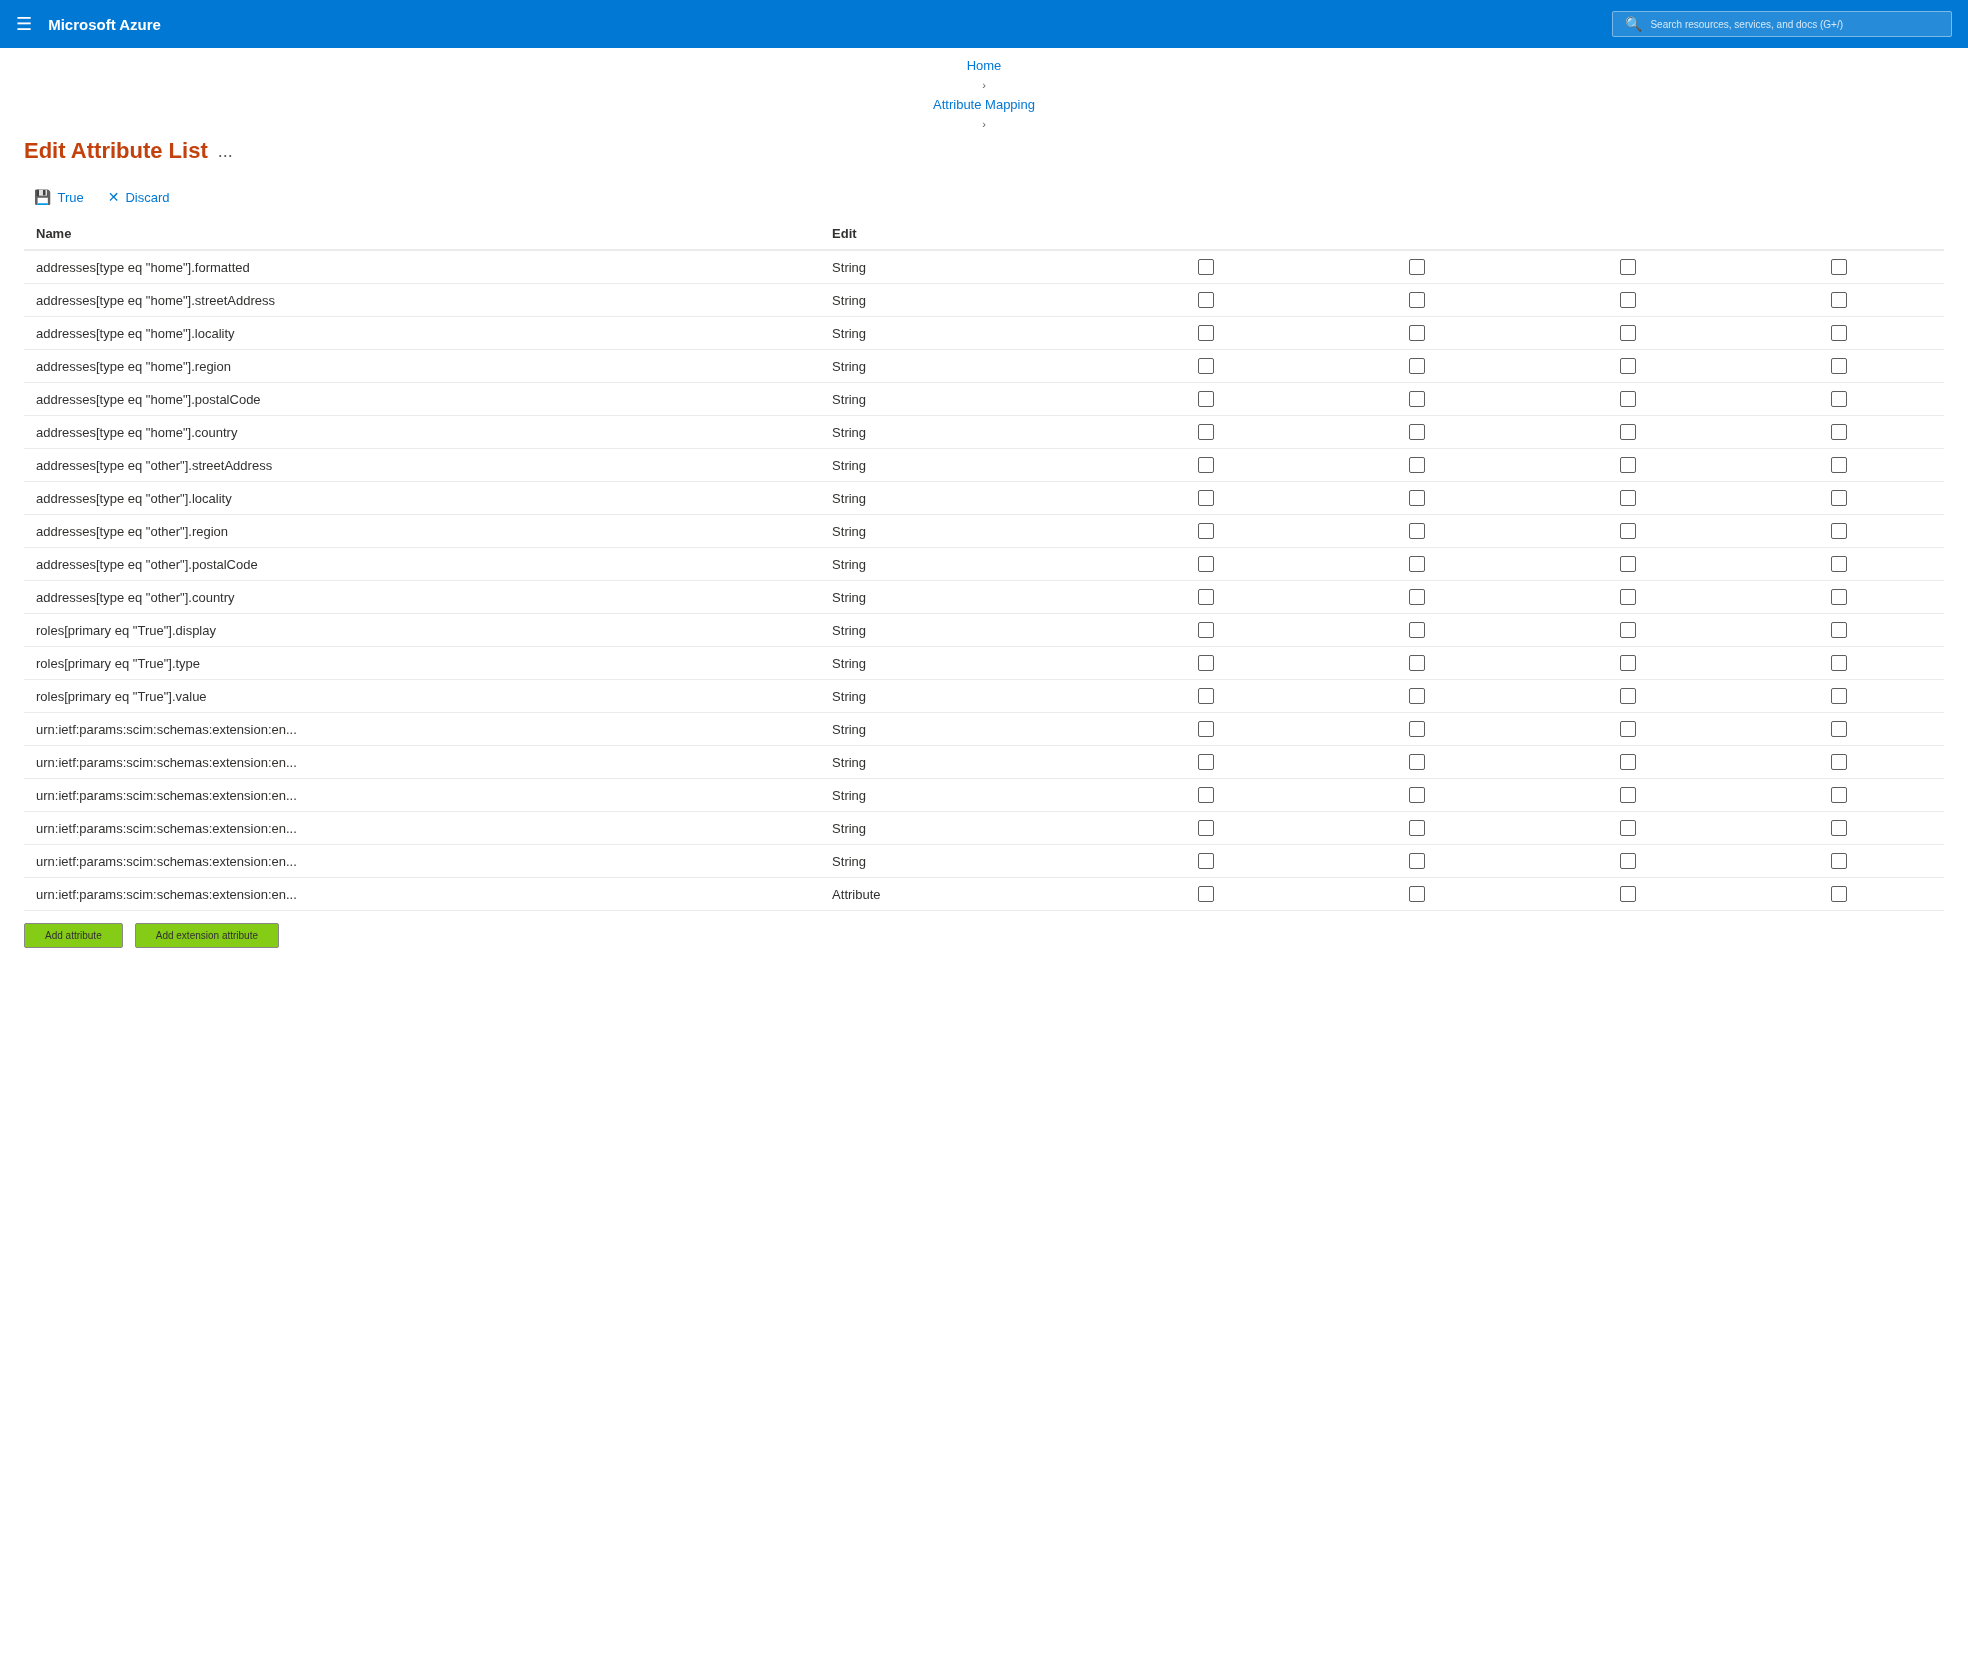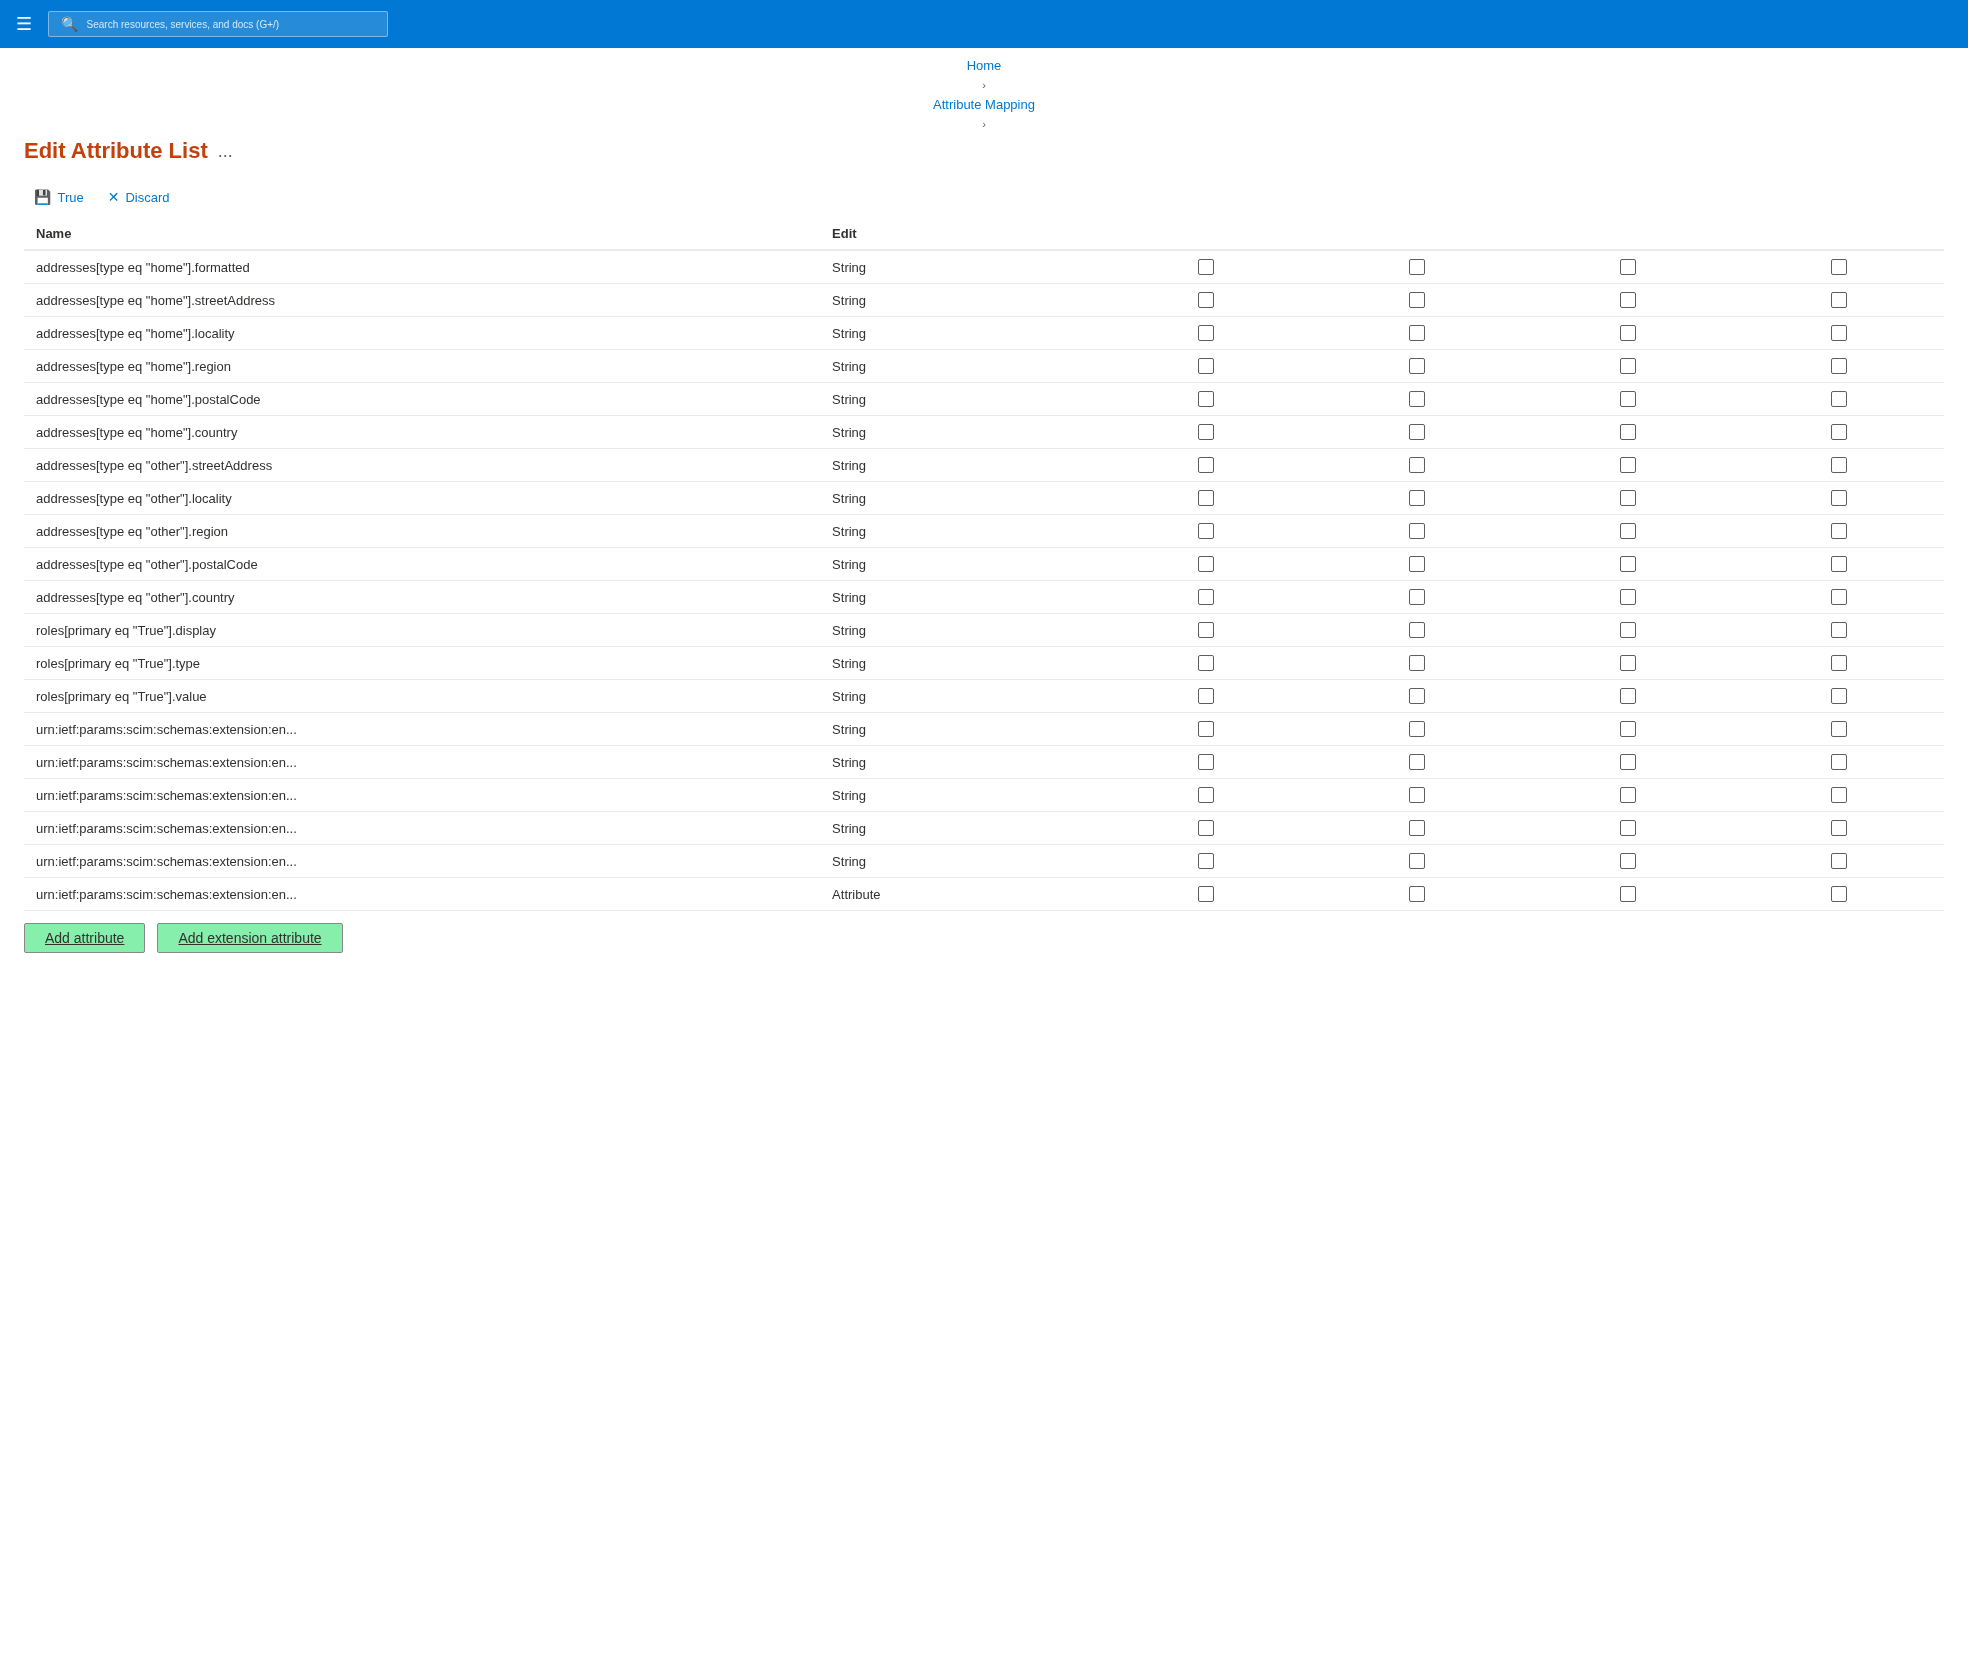--- a/index.html
+++ b/index.html
@@ -146,33 +146,33 @@
 
     
     .bottom-bar {
       display: flex;
       padding: 12px 24px;
       gap: 12px;
     }
     .bottom-btn {
       padding: 6px 20px;
       border: 1px solid #8a8886;
-      background: #86efac;
+      background: #84cc16;
       border-radius: 2px;
-      font-size: 14px;
+      font-size: 10px;
       cursor: pointer;
       color: #323130;
-      text-decoration: underline;
     }
   </style>
 </head>
 <body>
 
 <div class="top-nav">
   <span class="hamburger-icon">☰</span>
+  <span class="nav-title">Microsoft Azure</span>
   <div class="search-bar">
     <span>🔍</span>
     <input type="text" placeholder="Search resources, services, and docs (G+/)" style="">
   </div>
 </div>
 
 <div class="breadcrumb">
   <a href="#">Home</a>
   <span class="breadcrumb-sep">›</span>
   <a href="#">Attribute Mapping</a>

